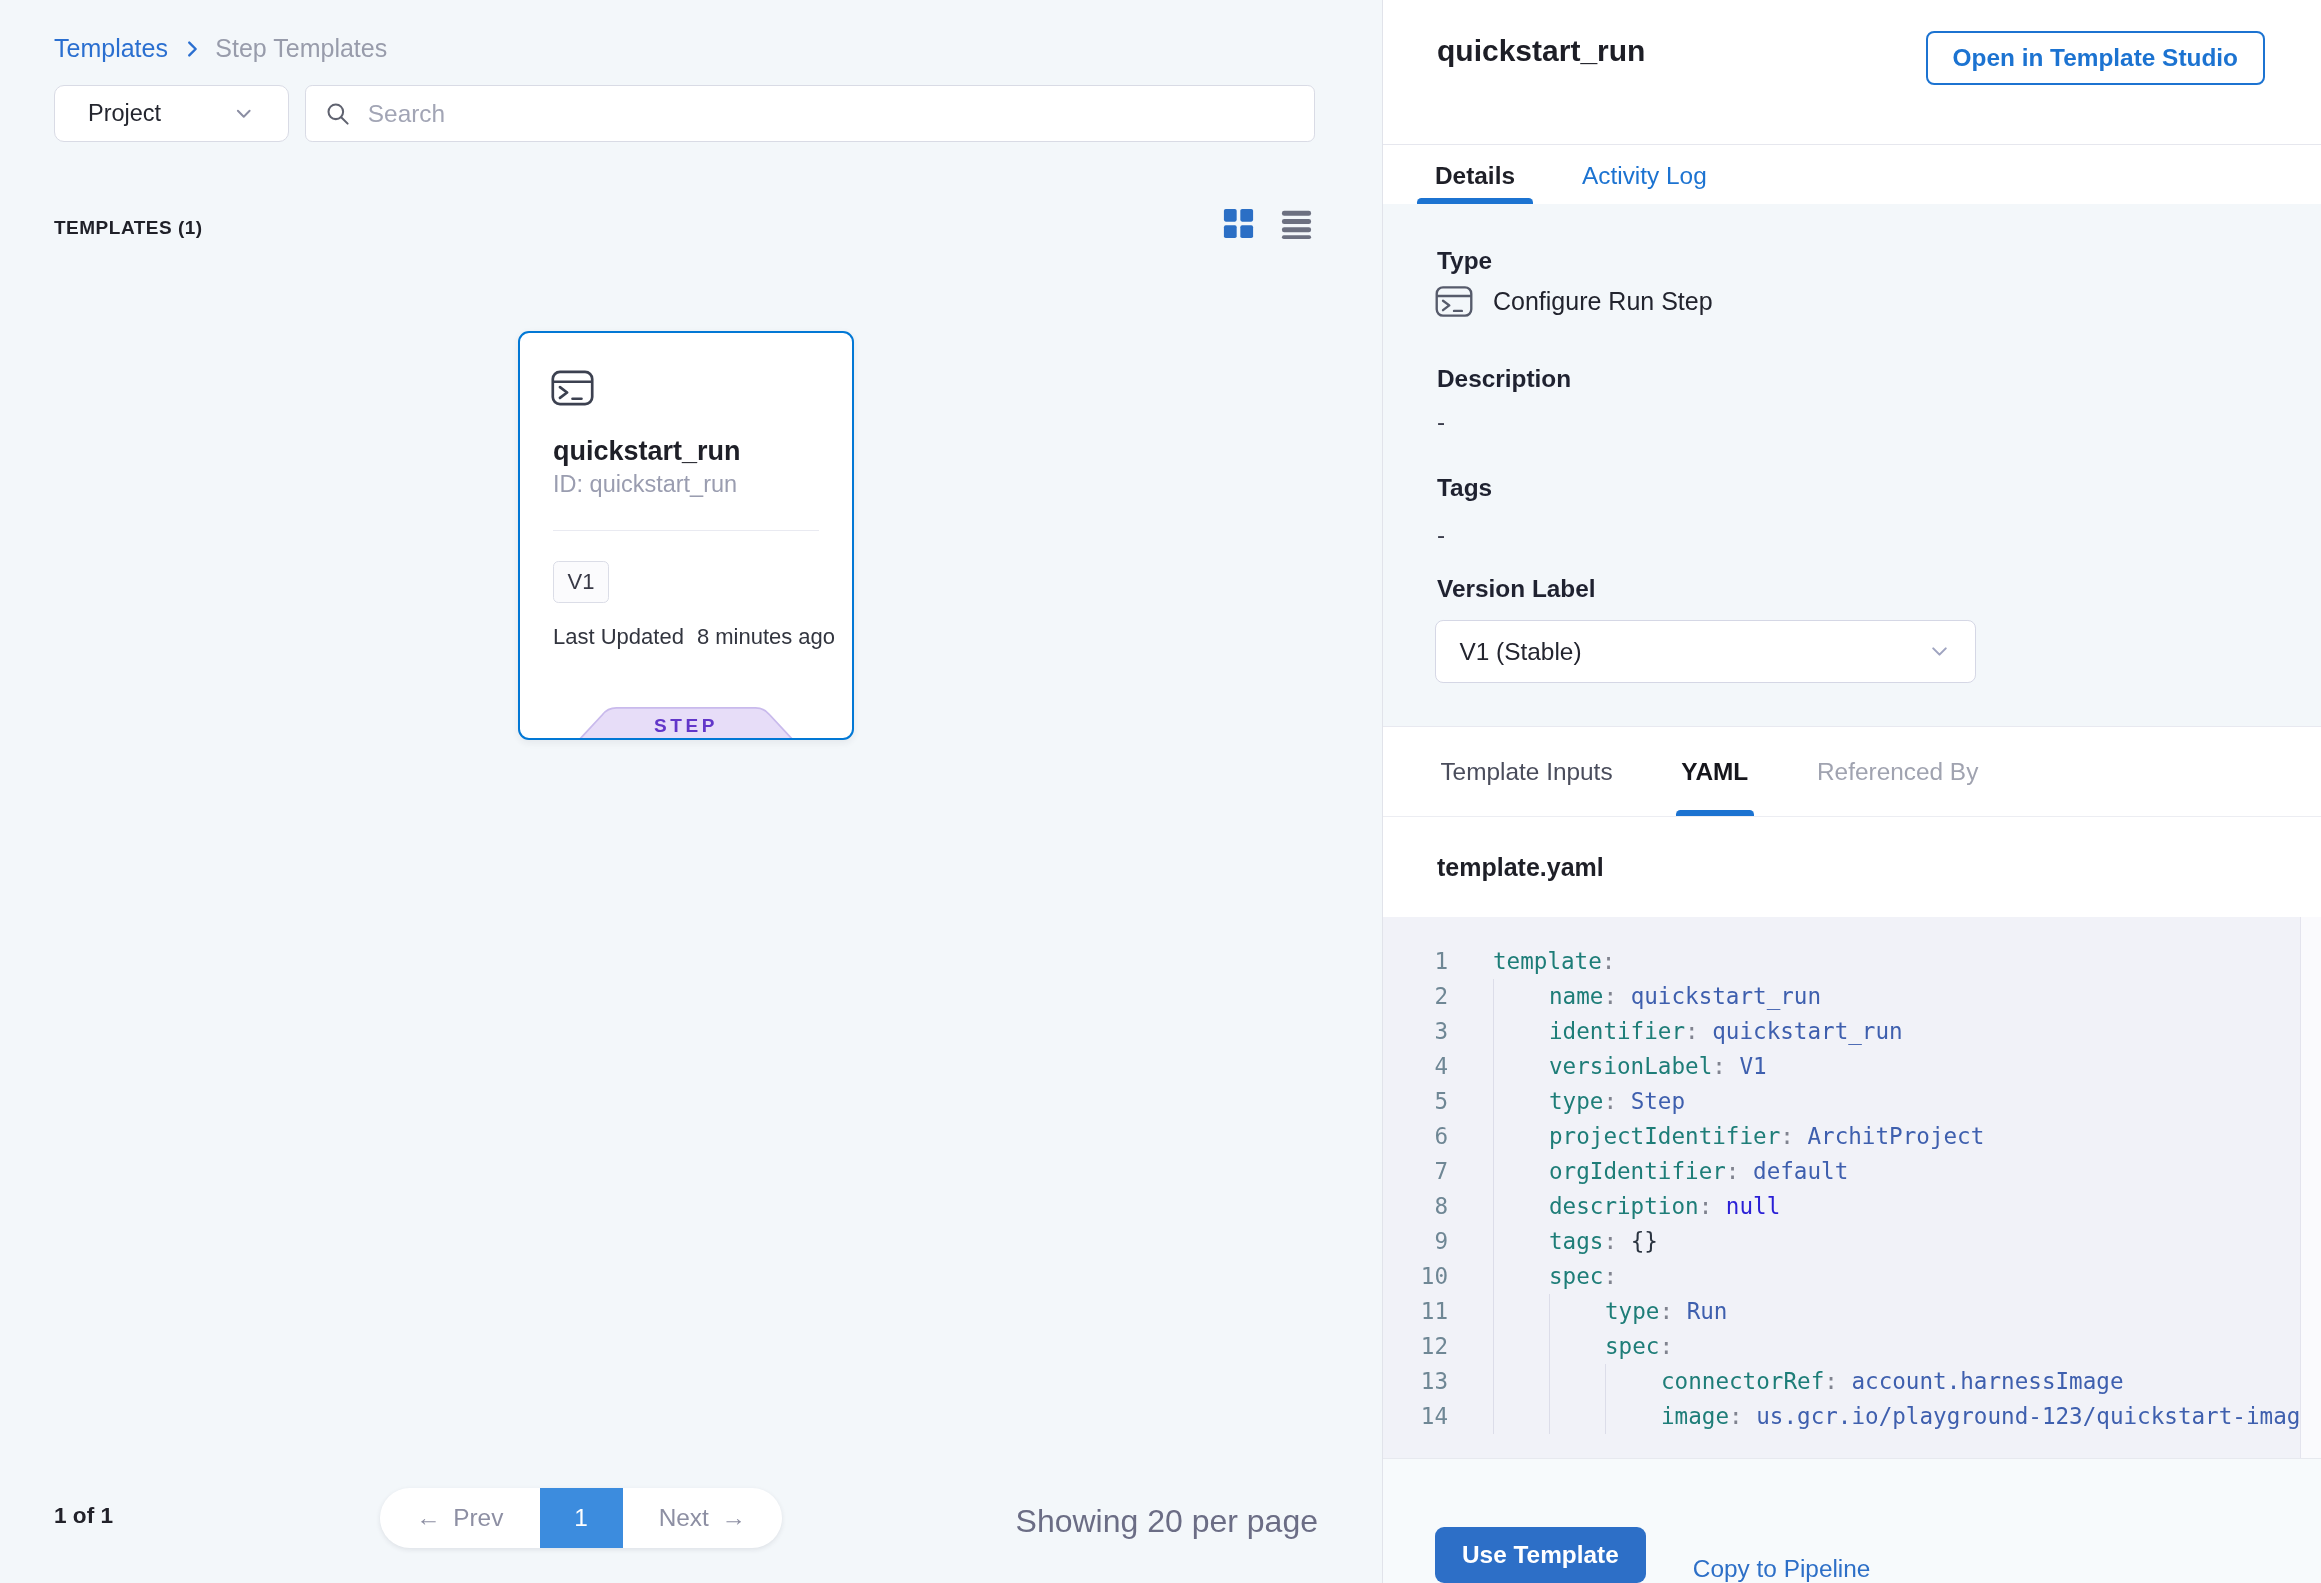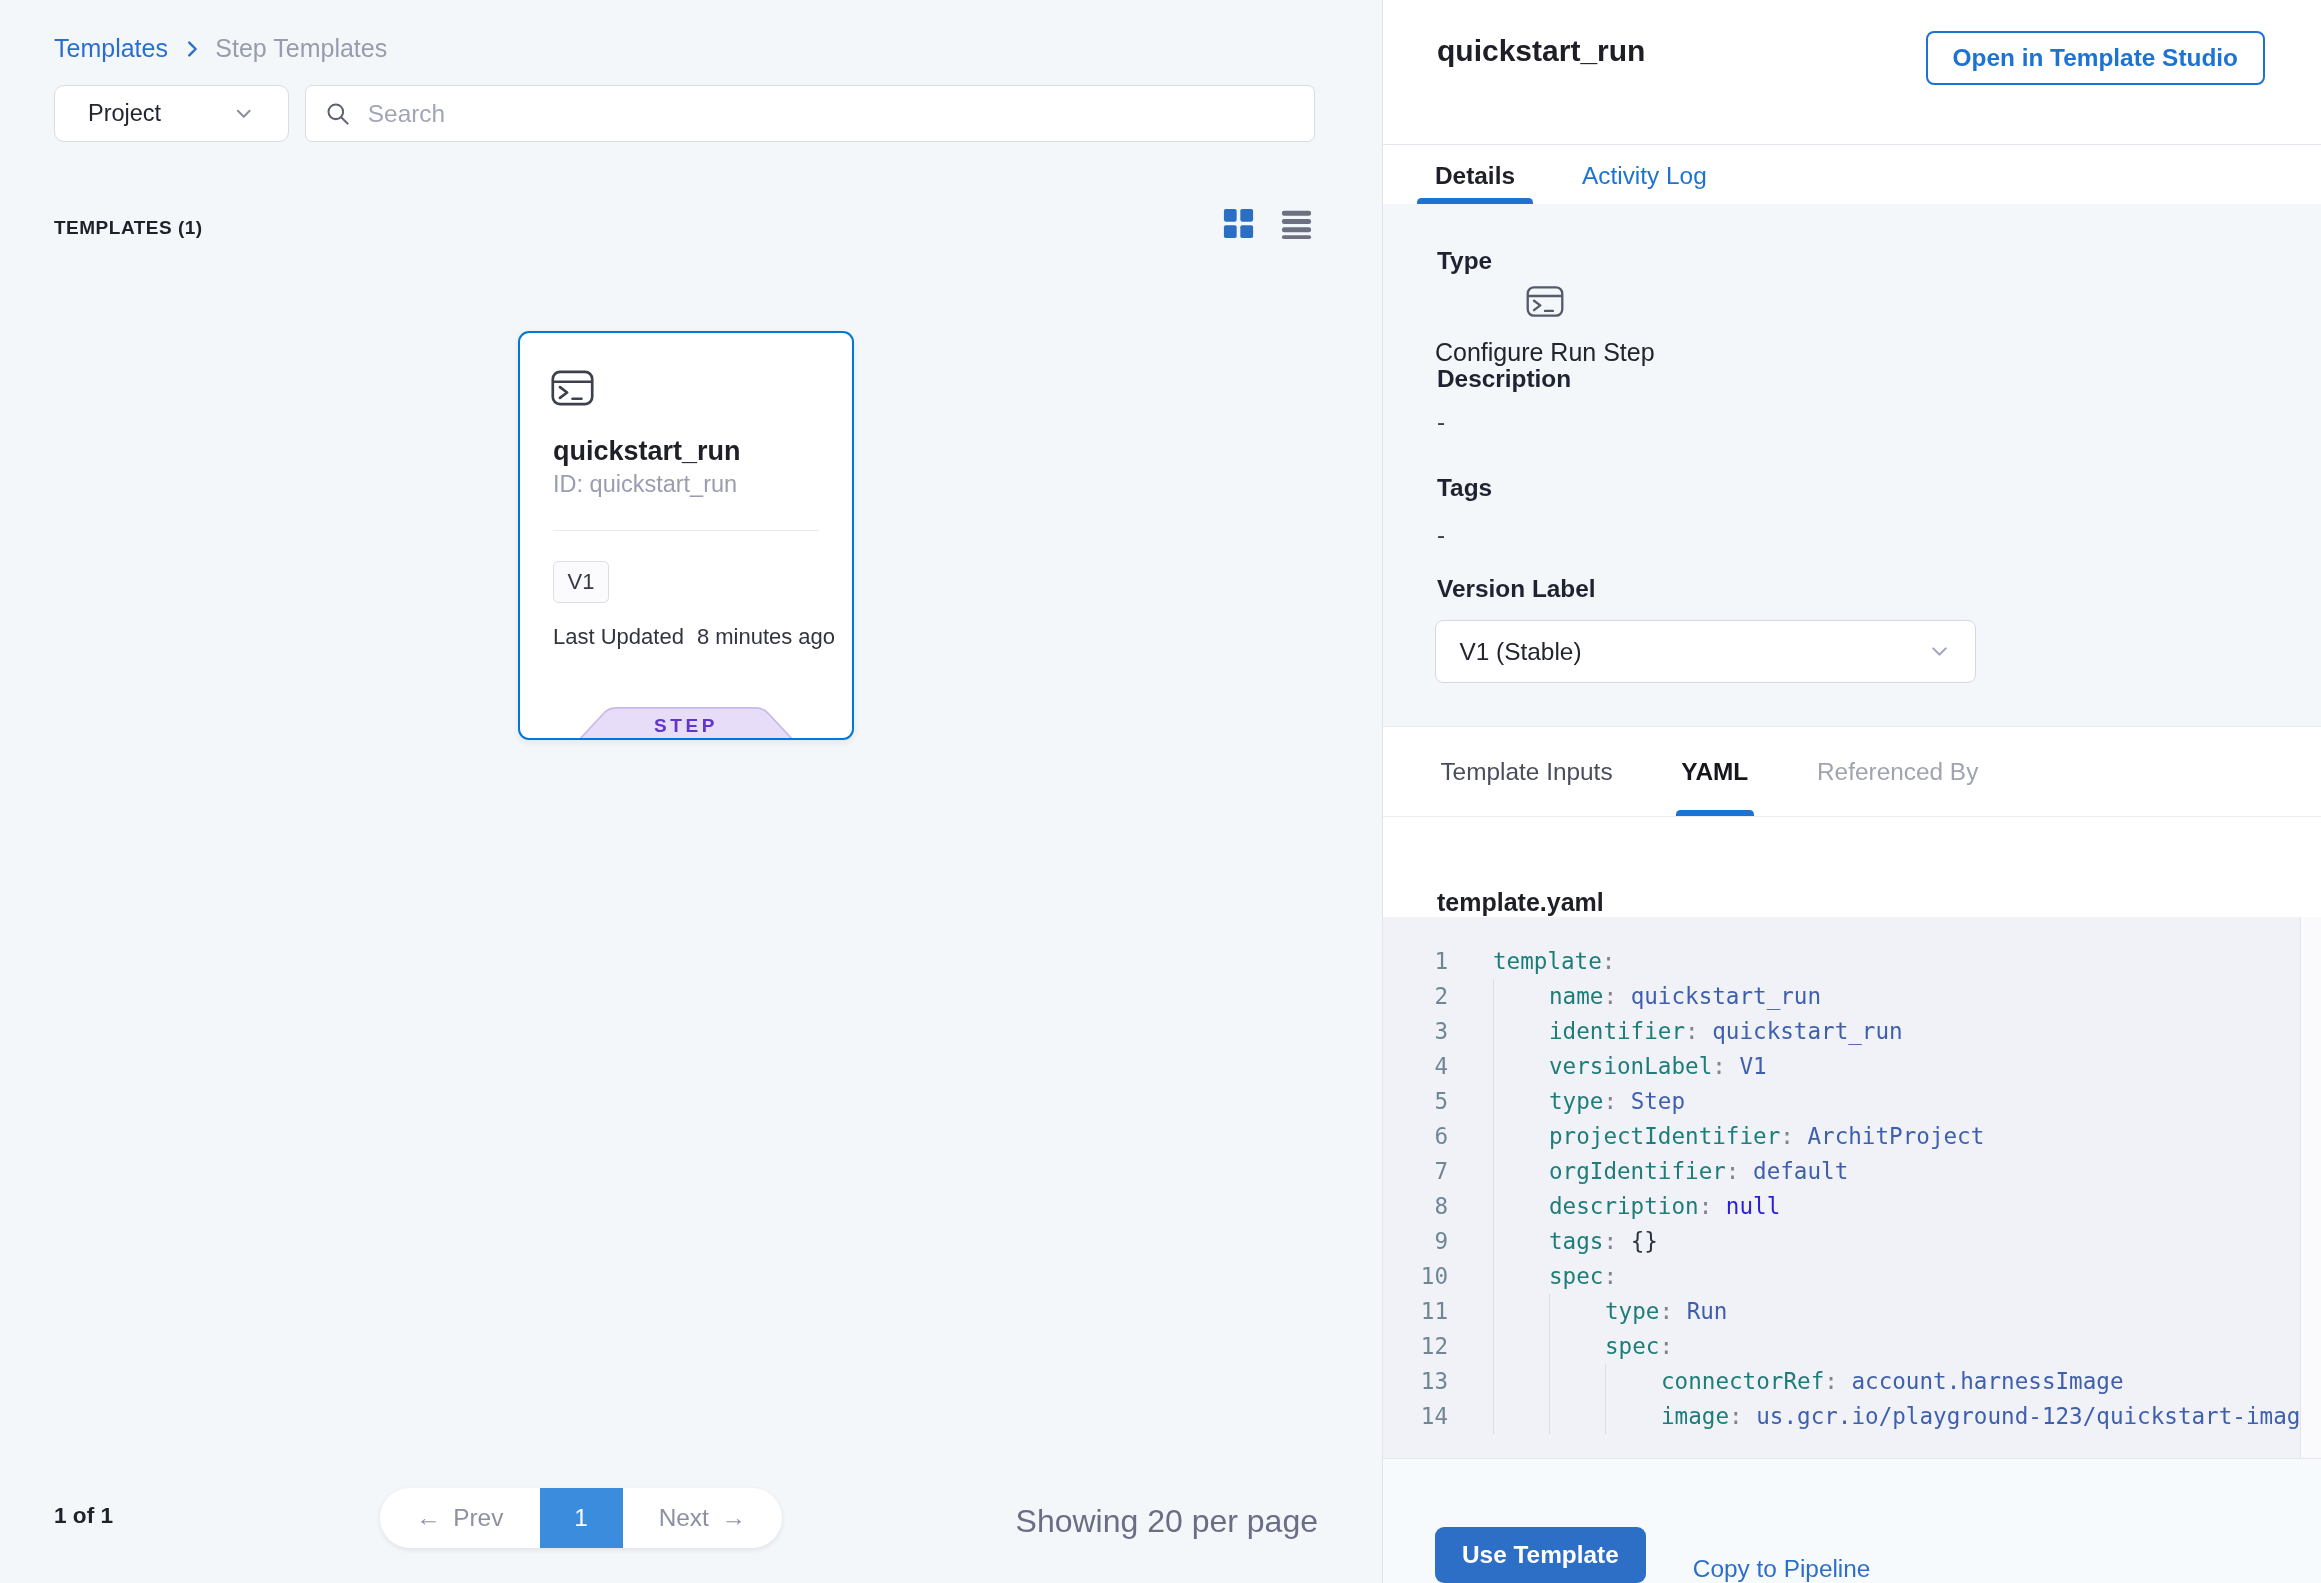--- a/index.html
+++ b/index.html
@@ -69,35 +69,35 @@
     display:flex;align-items:center;color:#1C73D1;font-size:24.4px;font-weight:700;background:#fff;cursor:pointer;
   }
   .panel-tabs{position:absolute;left:0;right:0;top:147px;height:57px;display:flex;padding-left:34px;gap:31px;background:#fff;}
   .ptab{position:relative;display:flex;align-items:center;padding:0 18px;font-size:24.4px;cursor:pointer;}
   .ptab.active{color:#1E1F27;font-weight:700;}
   .ptab.alt{color:#1C73D1;}
   .tab-underline{position:absolute;left:0;right:0;bottom:0;height:6.3px;background:#1C73D1;border-radius:4.5px 4.5px 0 0;}
   .details-body{position:absolute;left:0;right:0;top:204px;height:523px;background:#F3F7FA;}
   .field-label{position:absolute;left:54px;font-size:24.4px;font-weight:600;color:#1F2230;}
   .field-dash{position:absolute;left:54px;font-size:24.4px;color:#3A3D4C;}
-  .type-row{position:absolute;left:52px;top:81px;display:flex;align-items:center;gap:20px;font-size:25px;color:#22242E;flex-direction:column;}
+  .type-row{position:absolute;left:52px;top:81px;display:flex;align-items:center;gap:20px;font-size:25px;color:#22242E;}
   .version-select{
     position:absolute;left:52px;top:416px;width:541px;height:63px;background:#fff;border:1.8px solid #D5D7E5;border-radius:8.1px;
     display:flex;align-items:center;justify-content:space-between;padding:0 23.5px;font-size:24.4px;color:#23252F;cursor:pointer;
   }
   .subtabs{
     position:absolute;left:0;right:0;top:726px;height:91px;background:#fff;
     border-top:1.8px solid #E8E9F0;border-bottom:1.8px solid #ECEDF2;display:flex;padding-left:52px;gap:58px;
   }
   .stab{position:relative;display:flex;align-items:center;padding:0 5.4px;font-size:24.4px;color:#4A4D5C;cursor:pointer;}
   .stab.active{color:#16161C;font-weight:700;}
   .stab.muted{color:#A0A3B0;}
   .yaml-header{
     position:absolute;left:0;right:0;top:818px;height:100px;background:#fff;border-bottom:1.8px solid #E6E6EE;
-    display:flex;align-items:flex-end;padding-left:54px;font-size:25px;font-weight:700;color:#1E1F27;
+    display:flex;align-items:center;padding-left:54px;font-size:25px;font-weight:700;color:#1E1F27;
   }
   .code-area{position:absolute;left:0;right:0;top:917px;height:541px;background:#F1F2F8;overflow:hidden;}
   .code-lines{padding-top:27px;font-family:"DejaVu Sans Mono","Liberation Mono",monospace;font-size:22.6px;line-height:35px;white-space:nowrap;}
   .code-line{display:flex;}
   .code-line .ln{width:65px;text-align:right;color:#6F8795;flex:none;}
   .code-line .code-body{margin-left:45px;}
   .guide{display:inline-block;width:56px;border-left:1.8px solid #DCDDE9;height:35px;vertical-align:top;}
   .tok-key{color:#1E7D78;}
   .tok-colon{color:#80838F;}
   .tok-val{color:#3E5FAE;}

